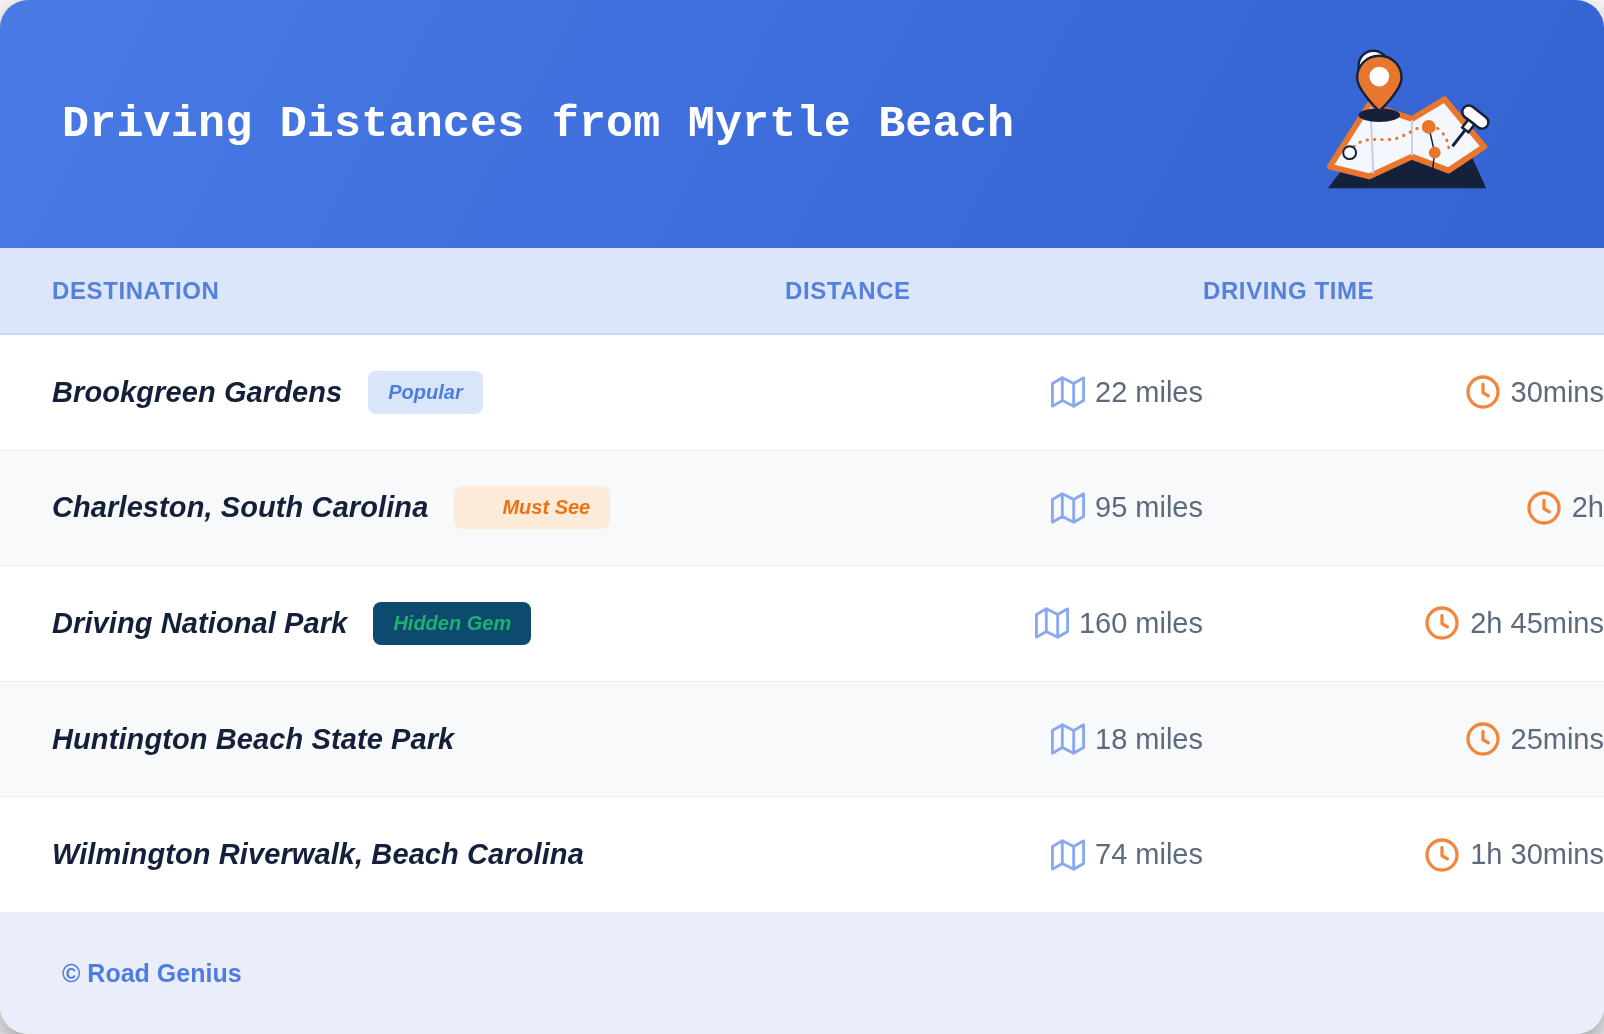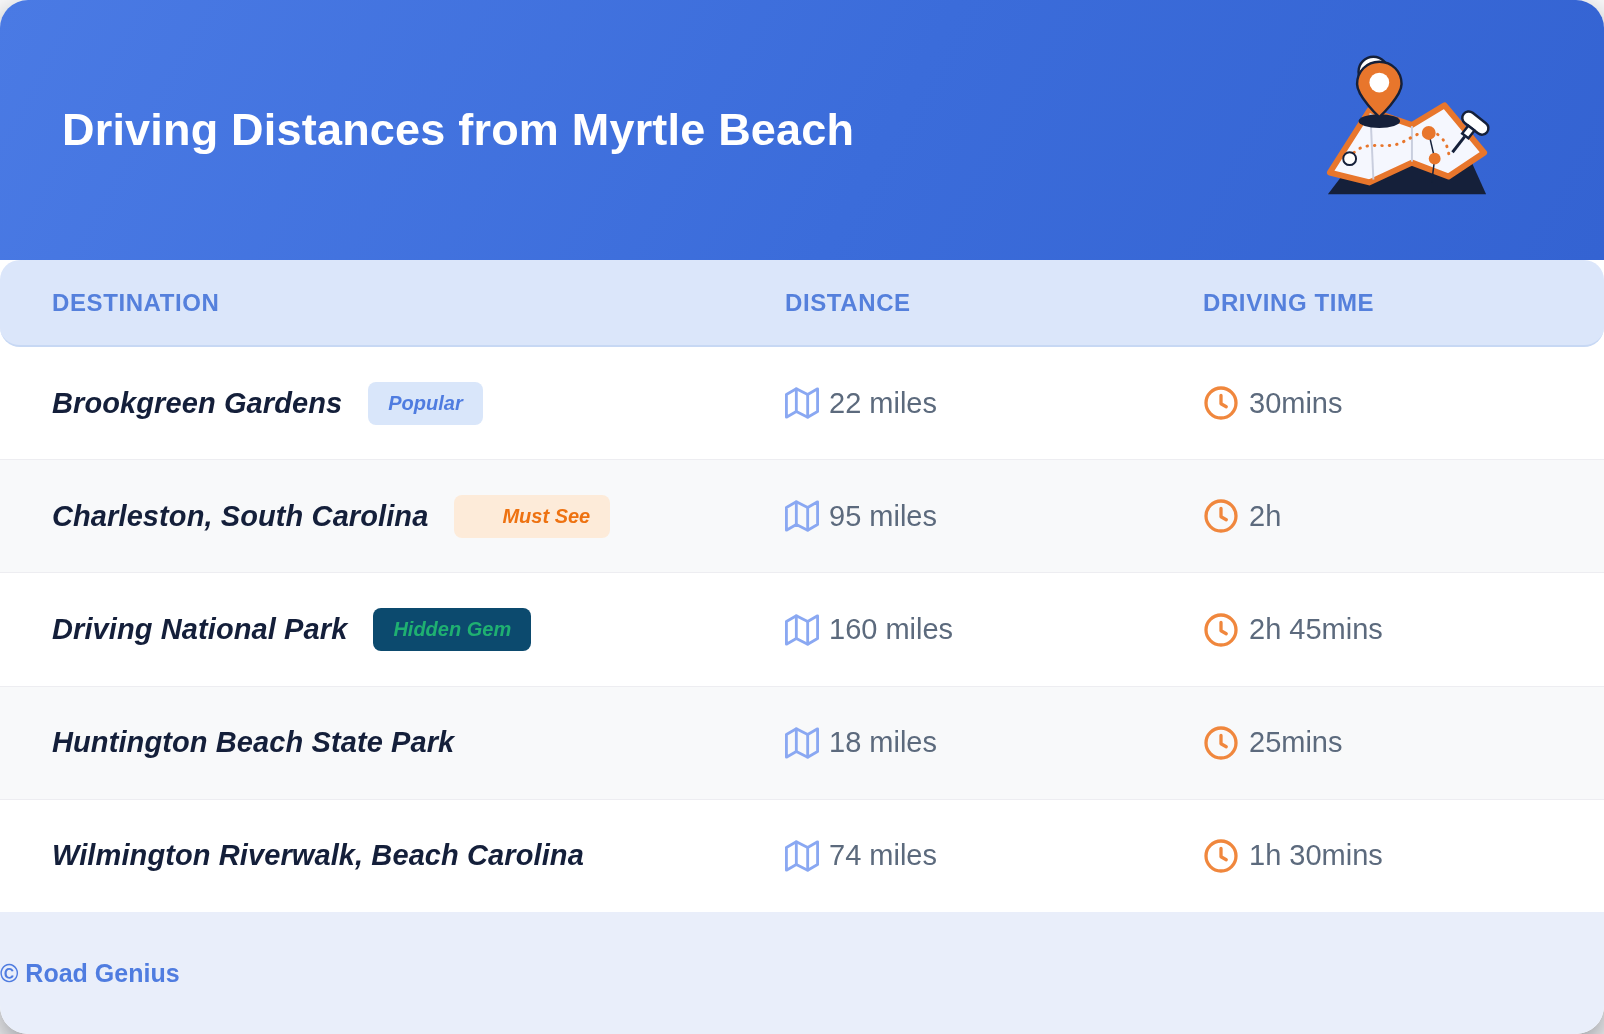--- a/index.html
+++ b/index.html
@@ -14,33 +14,34 @@
     border-radius:28px;overflow:hidden;
     background:#ffffff;
     box-shadow:0 14px 34px rgba(10,16,32,.45);
     display:flex;flex-direction:column;
   }
   
   .hero{
     height:228px;flex:none;
     background:linear-gradient(118deg,#4a7ae4 0%,#3b6cda 55%,#3463d2 100%);
     display:flex;align-items:center;justify-content:space-between;
-    padding:16px 62px;
+    padding:10px 62px;
+    font-family:Liberation Mono, monospace;
   }
   .hero h1{
     margin:0;color:#ffffff;
     font-size:45px;font-weight:bold;letter-spacing:.2px;
   }
   .hero-art{width:178px;height:158px;margin-right:46px;flex:none;}
   
   .cols{
     height:85px;flex:none;
     background:#dbe6fa;border-bottom:2px solid #c7d8f4;
     display:grid;grid-template-columns:733px 418px 1fr;
-    align-items:center;padding-left:52px;border-radius:20px;
+    align-items:center;padding-left:52px;
   }
   .col-label{
     color:#5580dc;font-size:24px;font-weight:bold;
     letter-spacing:.6px;text-transform:uppercase;
   }
   
   .rows{flex:1;display:flex;flex-direction:column;}
   .row{
     flex:1;display:grid;grid-template-columns:733px 418px 1fr;
     align-items:center;padding-left:52px;
@@ -52,28 +53,28 @@
   .dest-name{
     color:#141f3a;font-size:29px;font-weight:bold;letter-spacing:.1px;
   }
   .badge{
     font-size:20px;font-weight:bold;
     padding:10px 20px;border-radius:8px;white-space:nowrap;
   }
   .badge--popular{background:#d9e6fa;color:#4f7ce0;}
   .badge--must-see{background:#fdebd9;color:#ee7211;padding-left:48px;}
   .badge--hidden-gem{background:#0c4a6e;color:#1fb071;}
-  .cell{display:flex;align-items:center;gap:10px;}
+  .cell{display:flex;align-items:center;gap:10px;justify-content:flex-end;}
   .cell .value{color:#5c6a7d;font-size:29px;font-weight:500;}
   .icon{flex:none;display:flex;align-items:center;}
   
   .footer{
     height:122px;flex:none;
     background:#e9eefa;
-    display:flex;align-items:center;
+    display:flex;align-items:center;padding-left:62px;
   }
   .footer .credit{color:#4f7ce0;font-size:25px;font-weight:bold;}
 </style>
 </head>
 <body>
 
 <div class="card">
 
   <div class="hero">
     <h1>Driving Distances from Myrtle Beach</h1>

